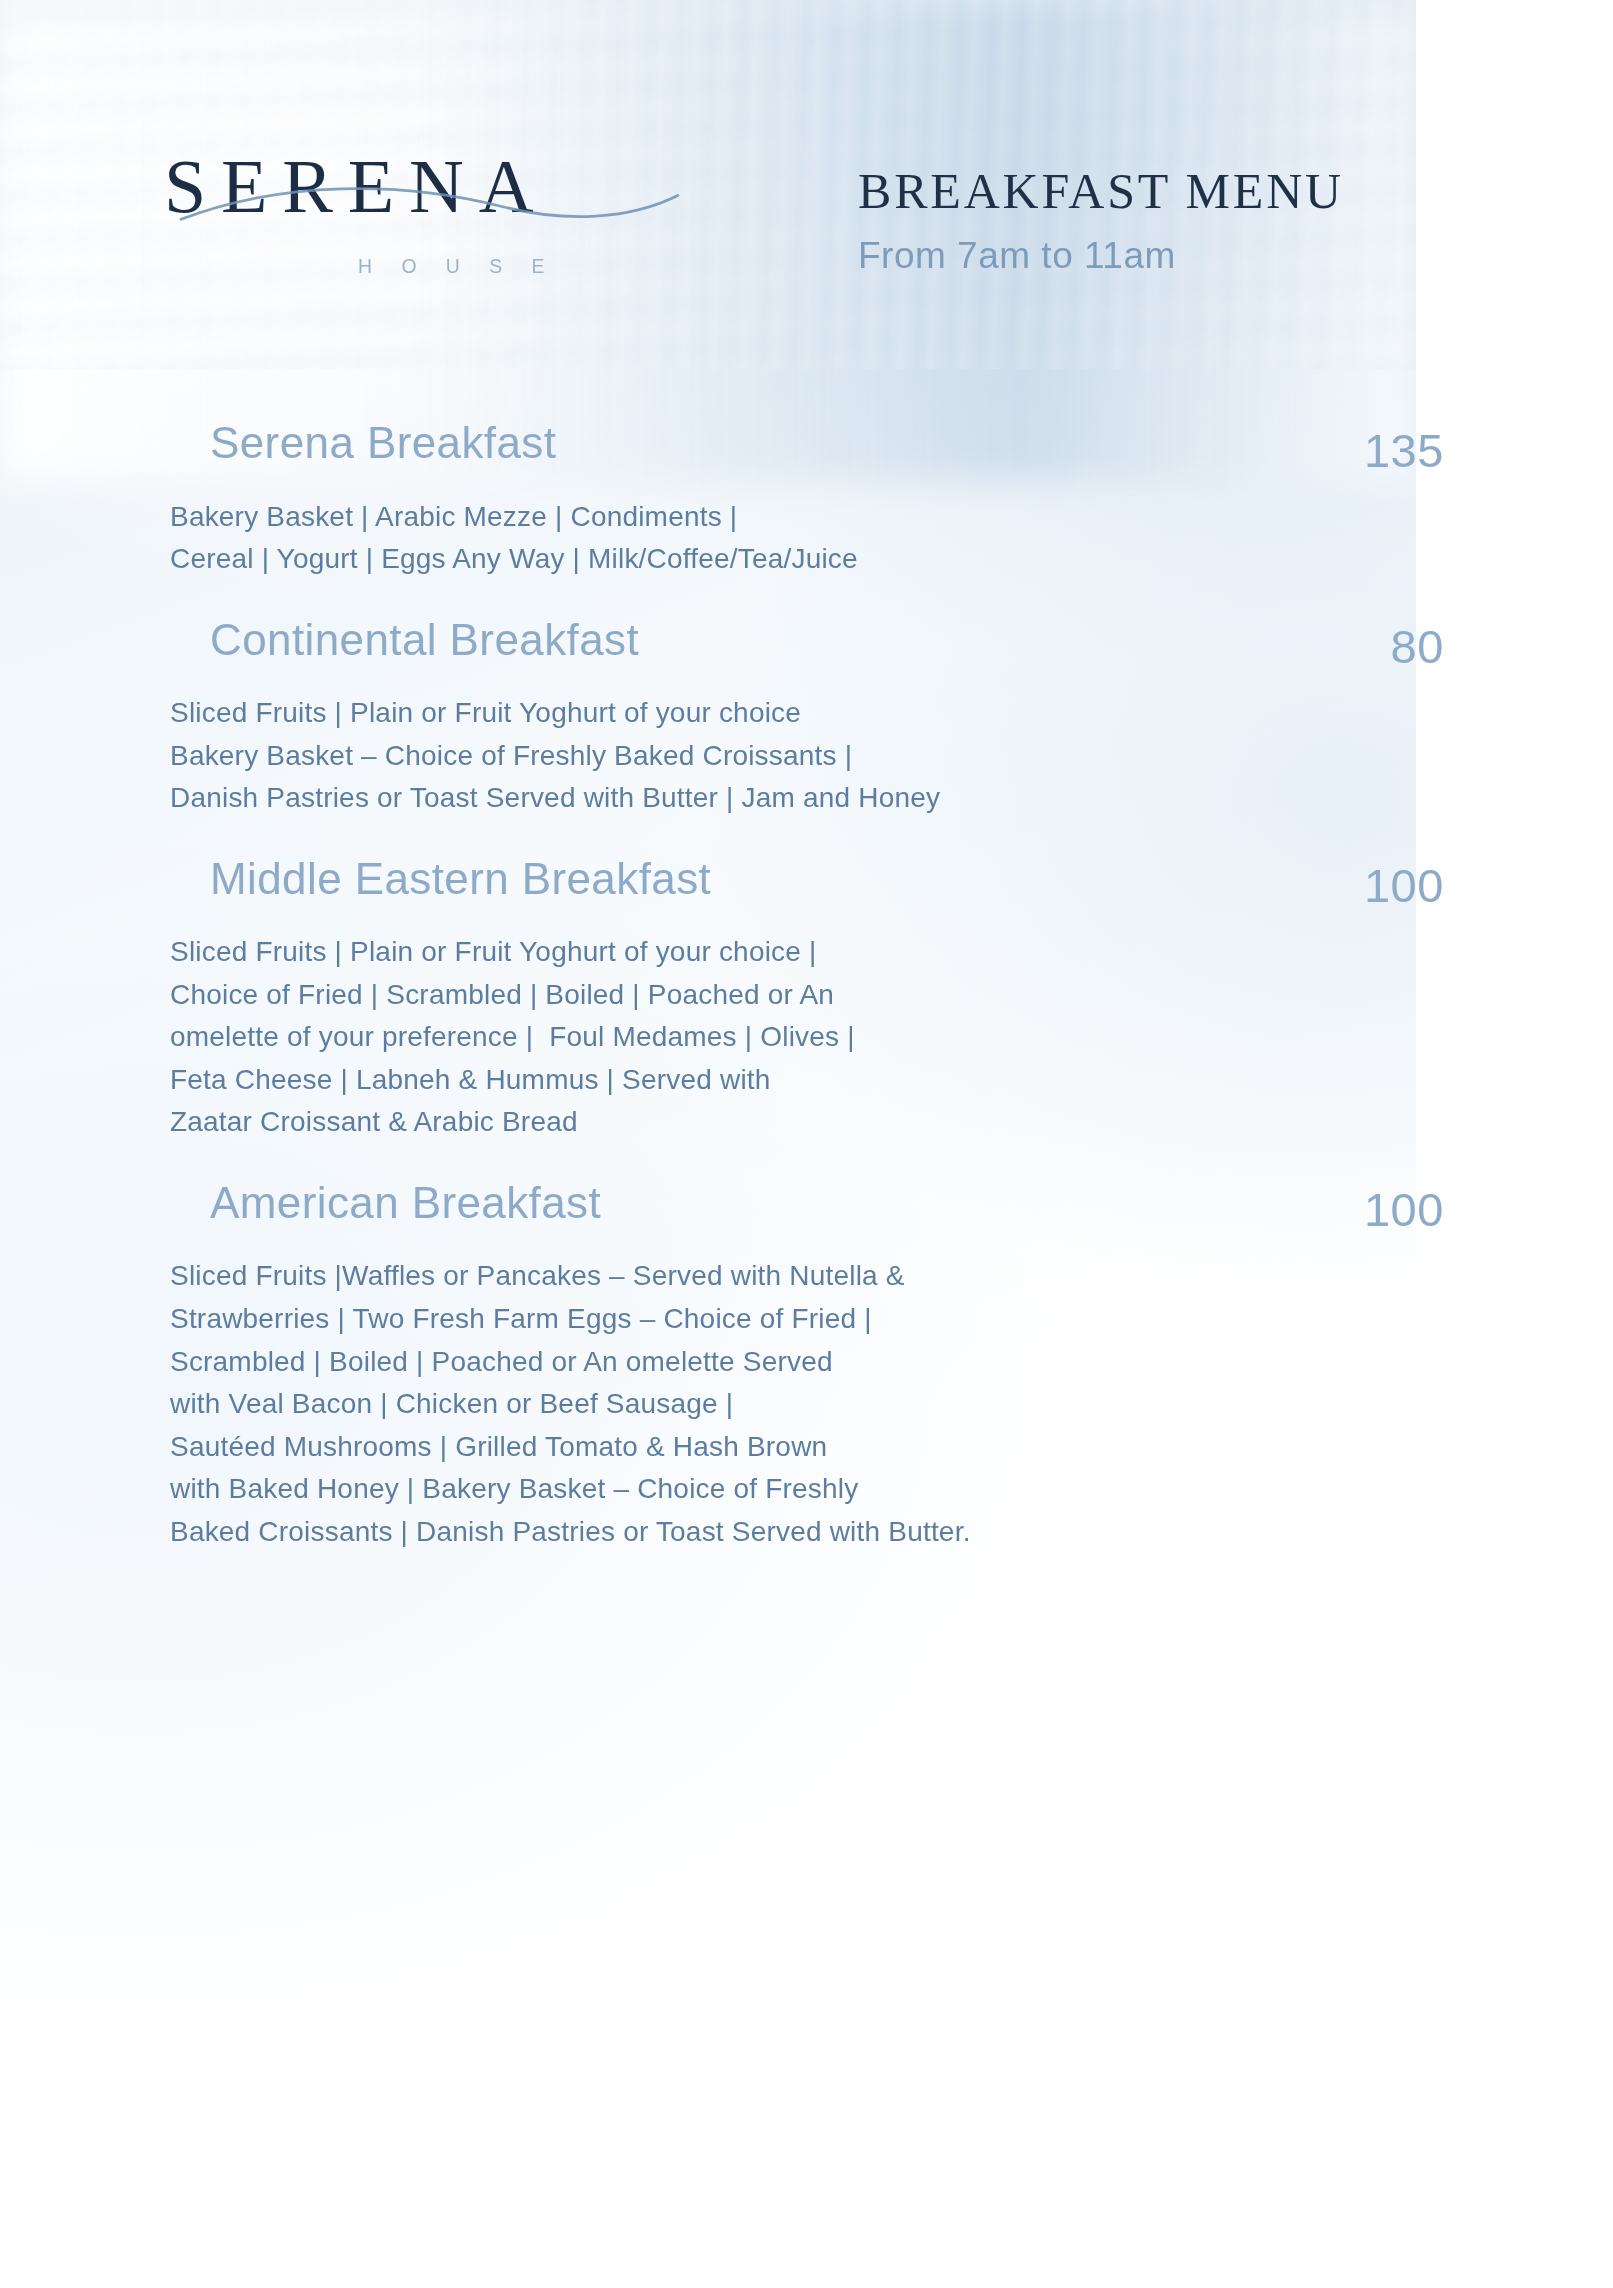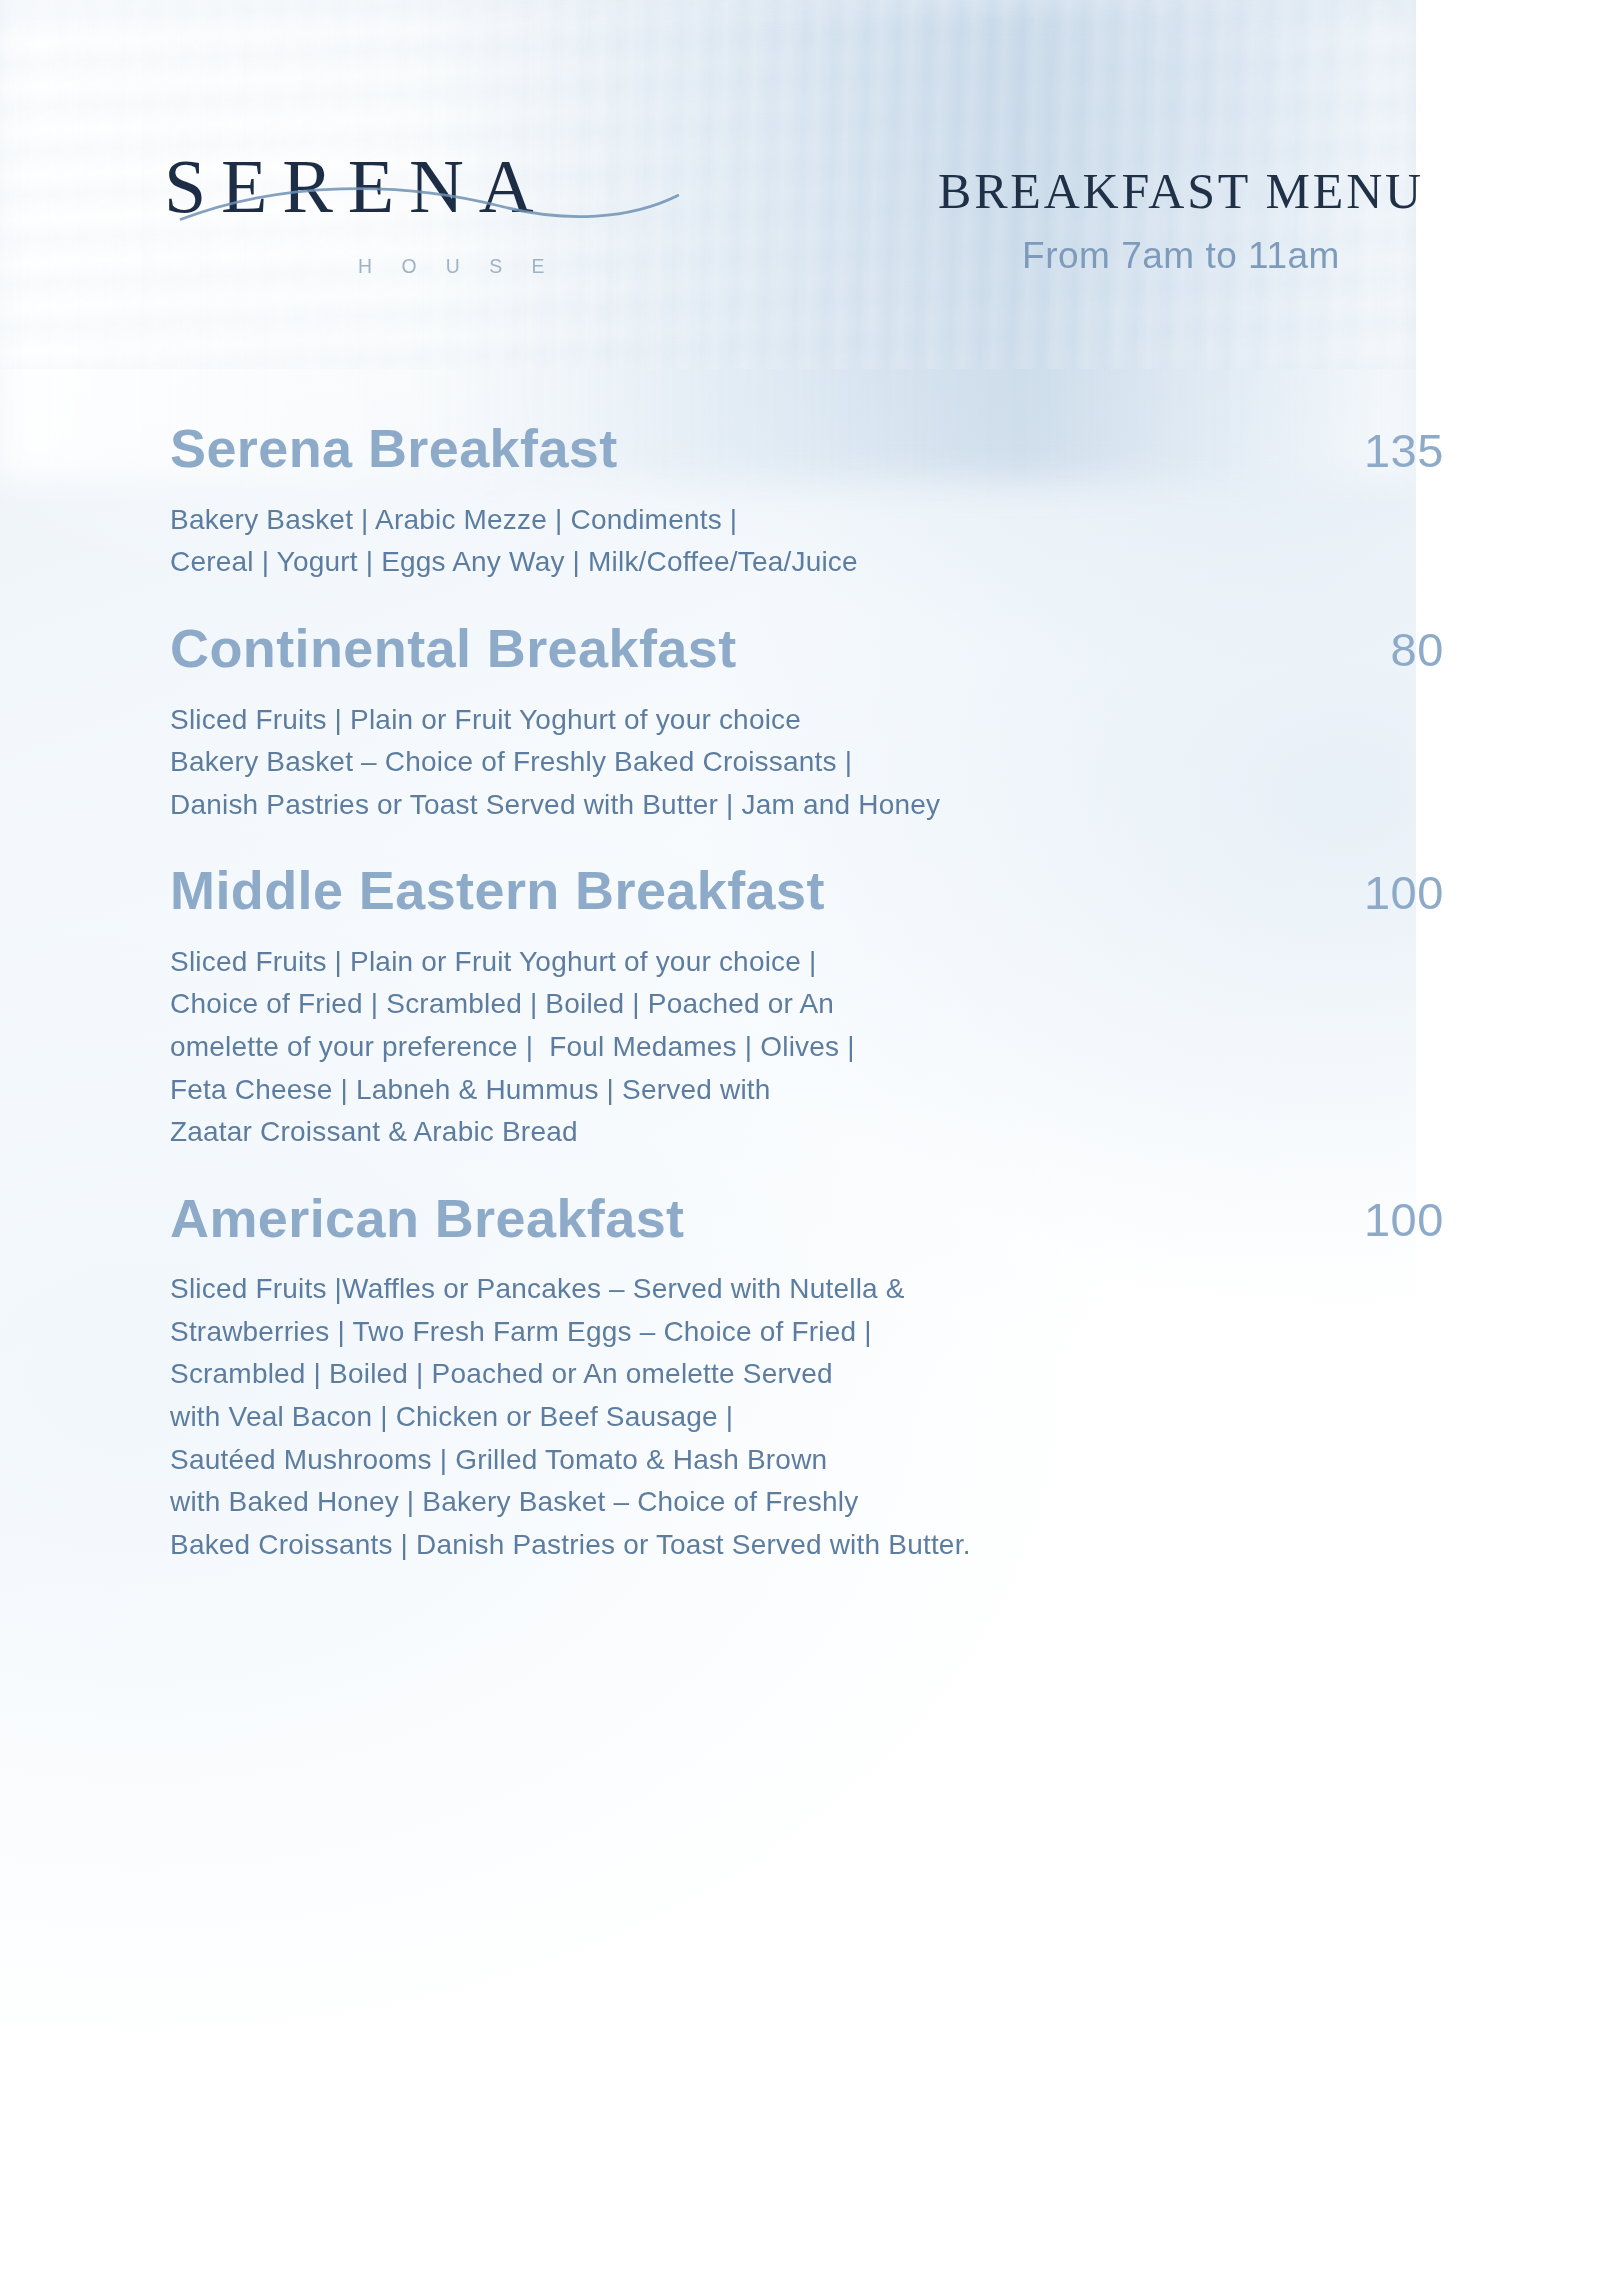--- a/index.html
+++ b/index.html
@@ -86,21 +86,21 @@
     font-family: "Liberation Sans", sans-serif;
     font-size: 19.4px;
     letter-spacing: 12px;
     color: #9fb2c6;
   }
 
   .menu-title-block {
     position: absolute;
     right: 109px;
     top: 166px;
-    text-align: center;
+    text-align: left;
     width: 646px;
   }
   .menu-title {
     font-family: "Liberation Serif", serif;
     font-size: 50px;
     letter-spacing: 2.8px;
     color: #1f3047;
     line-height: 1;
     white-space: nowrap;
   }
@@ -125,25 +125,26 @@
     position: relative;
     margin-bottom: 33px;
   }
   .item-head {
     display: flex;
     align-items: flex-start;
     justify-content: space-between;
   }
   .item-name {
     font-family: "Liberation Sans", sans-serif;
-    font-size: 54px;
+    font-size: 44px;
     color: #8eaac9;
     letter-spacing: 0.4px;
     line-height: 1.18;
-    font-weight: 700;
+    font-weight: 400;
+    margin-left: 40px;
   }
   .item-price {
     font-family: "Liberation Sans", sans-serif;
     font-size: 47px;
     color: #8eaac9;
     letter-spacing: 0.5px;
     padding-top: 5.5px;
     padding-right: 9.2px;
     white-space: nowrap;
   }

